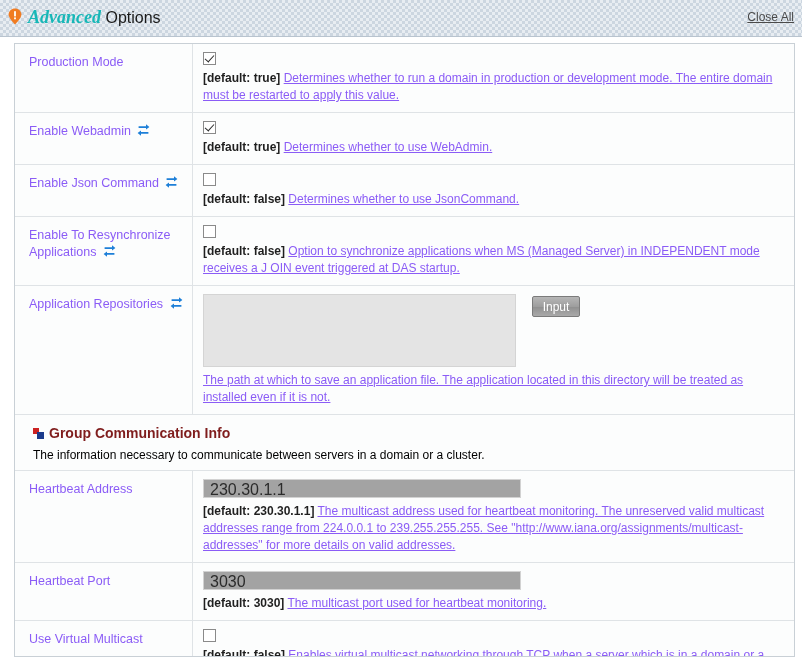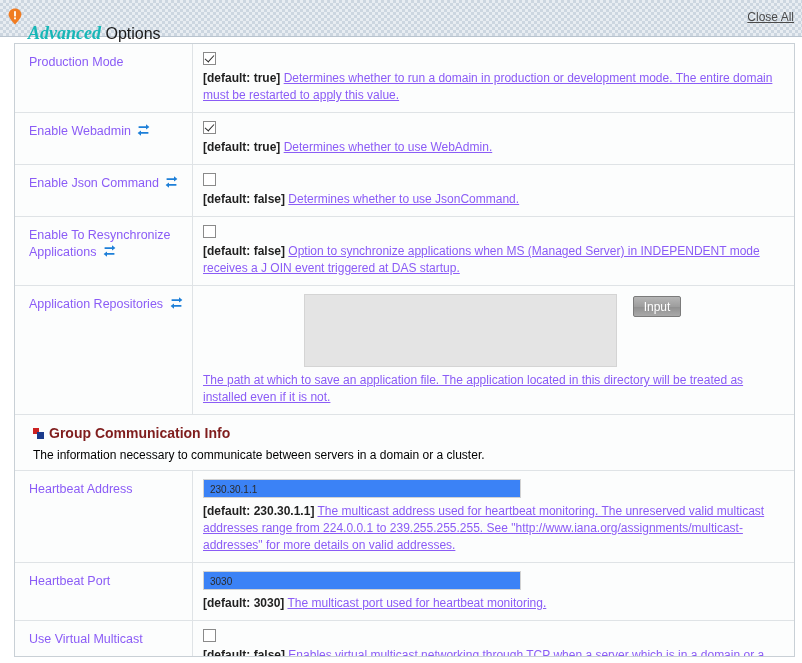--- a/index.html
+++ b/index.html
@@ -24,21 +24,21 @@
     background-image:
       linear-gradient(45deg, #ccd6e0 25%, transparent 25%, transparent 75%, #ccd6e0 75%),
       linear-gradient(45deg, #ccd6e0 25%, transparent 25%, transparent 75%, #ccd6e0 75%);
     background-size: 6px 6px;
     background-position: 0 0, 3px 3px;
     border-bottom: 1px solid #b9c4cf;
   }
   .header-title {
     position: absolute;
     left: 28px;
-    top: 23px;
+    top: 7px;
     font-size: 16px;
     line-height: 20px;
     white-space: nowrap;
   }
   .header-title .adv {
     color: #17b7b7;
     font-style: italic;
     font-weight: bold;
     font-family: "Liberation Serif", serif;
     font-size: 18px;
@@ -141,38 +141,37 @@
     word-break: break-word;
   }
   .desc .dflt {
     color: #1f1f1f;
     font-weight: bold;
   }
   .desc .dtxt { color: #8b5cf6; text-decoration: underline; }
 
   
   .txtbox {
-    background: #3b82f6;
+    background: #a3a3a3;
     border: 1px solid #d2d2d2;
     height: 19px;
     line-height: 19px;
     padding: 0 6px;
-    font-size: 10px;
+    font-size: 16px;
     color: #2b2b2b;
     box-sizing: border-box;
     width: 318px;
     font-family: "Liberation Sans", sans-serif;
   }
 
   
   .repo-wrap {
     display: flex;
     align-items: flex-start;
     gap: 16px;
-    justify-content: center;
   }
   .repo-box {
     width: 313px;
     height: 73px;
     background: #e4e4e4;
     border: 1px solid #d4d4d4;
     box-sizing: border-box;
   }
   .btn-input {
     width: 48px;

